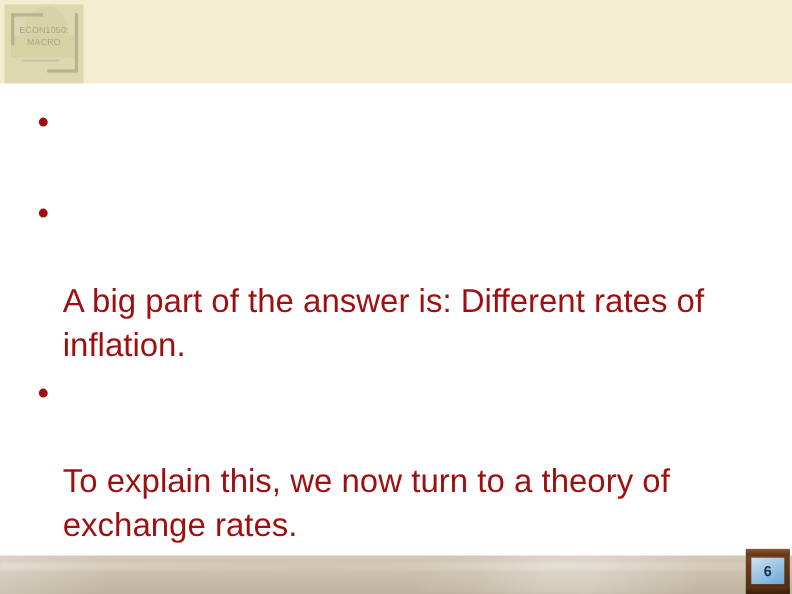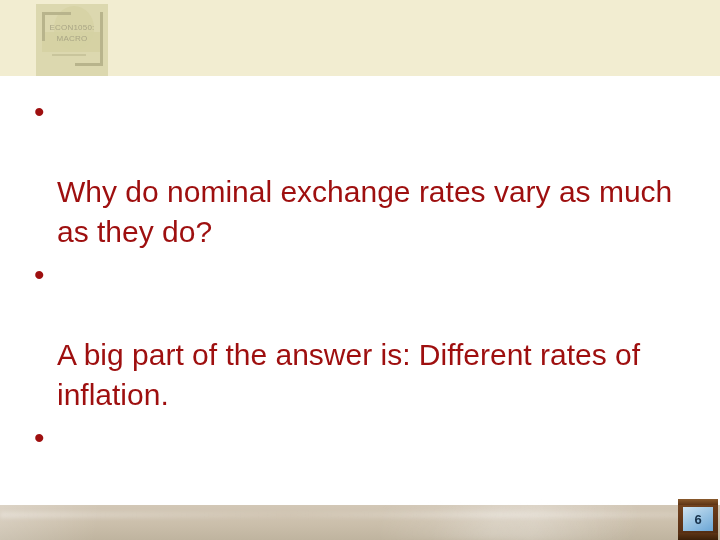--- a/index.html
+++ b/index.html
@@ -31,21 +31,20 @@
   }
 
   
   #course-logo {
     position: absolute;
     left: 4px;
     top: 4px;
     width: 72px;
     height: 72px;
     background: #dcd8af;
-    margin-left: 32px;
   }
   
   #course-logo .logo-ghost-a {
     position: absolute;
     left: 18px;
     top: 2px;
     width: 40px;
     height: 44px;
     border-radius: 50% 50% 45% 45%;
     background: #d7d3a6;
@@ -254,21 +253,20 @@
         <span>ECON1050:</span>
         <span>MACRO</span>
       </div>
     </div>
   </div>
 
   <div id="content-body">
     <ul id="bullet-list">
       <li class="bullet-item">
         <span class="bullet-marker">•</span>
-        <span class="bullet-text">Why do nominal exchange rates vary as much as they do?</span>
       </li>
       <li class="bullet-item">
         <span class="bullet-marker">•</span>
         <span class="bullet-text">A big part of the answer is: Different rates of inflation.</span>
       </li>
       <li class="bullet-item">
         <span class="bullet-marker">•</span>
         <span class="bullet-text">To explain this, we now turn to a theory of exchange rates.</span>
       </li>
     </ul>

